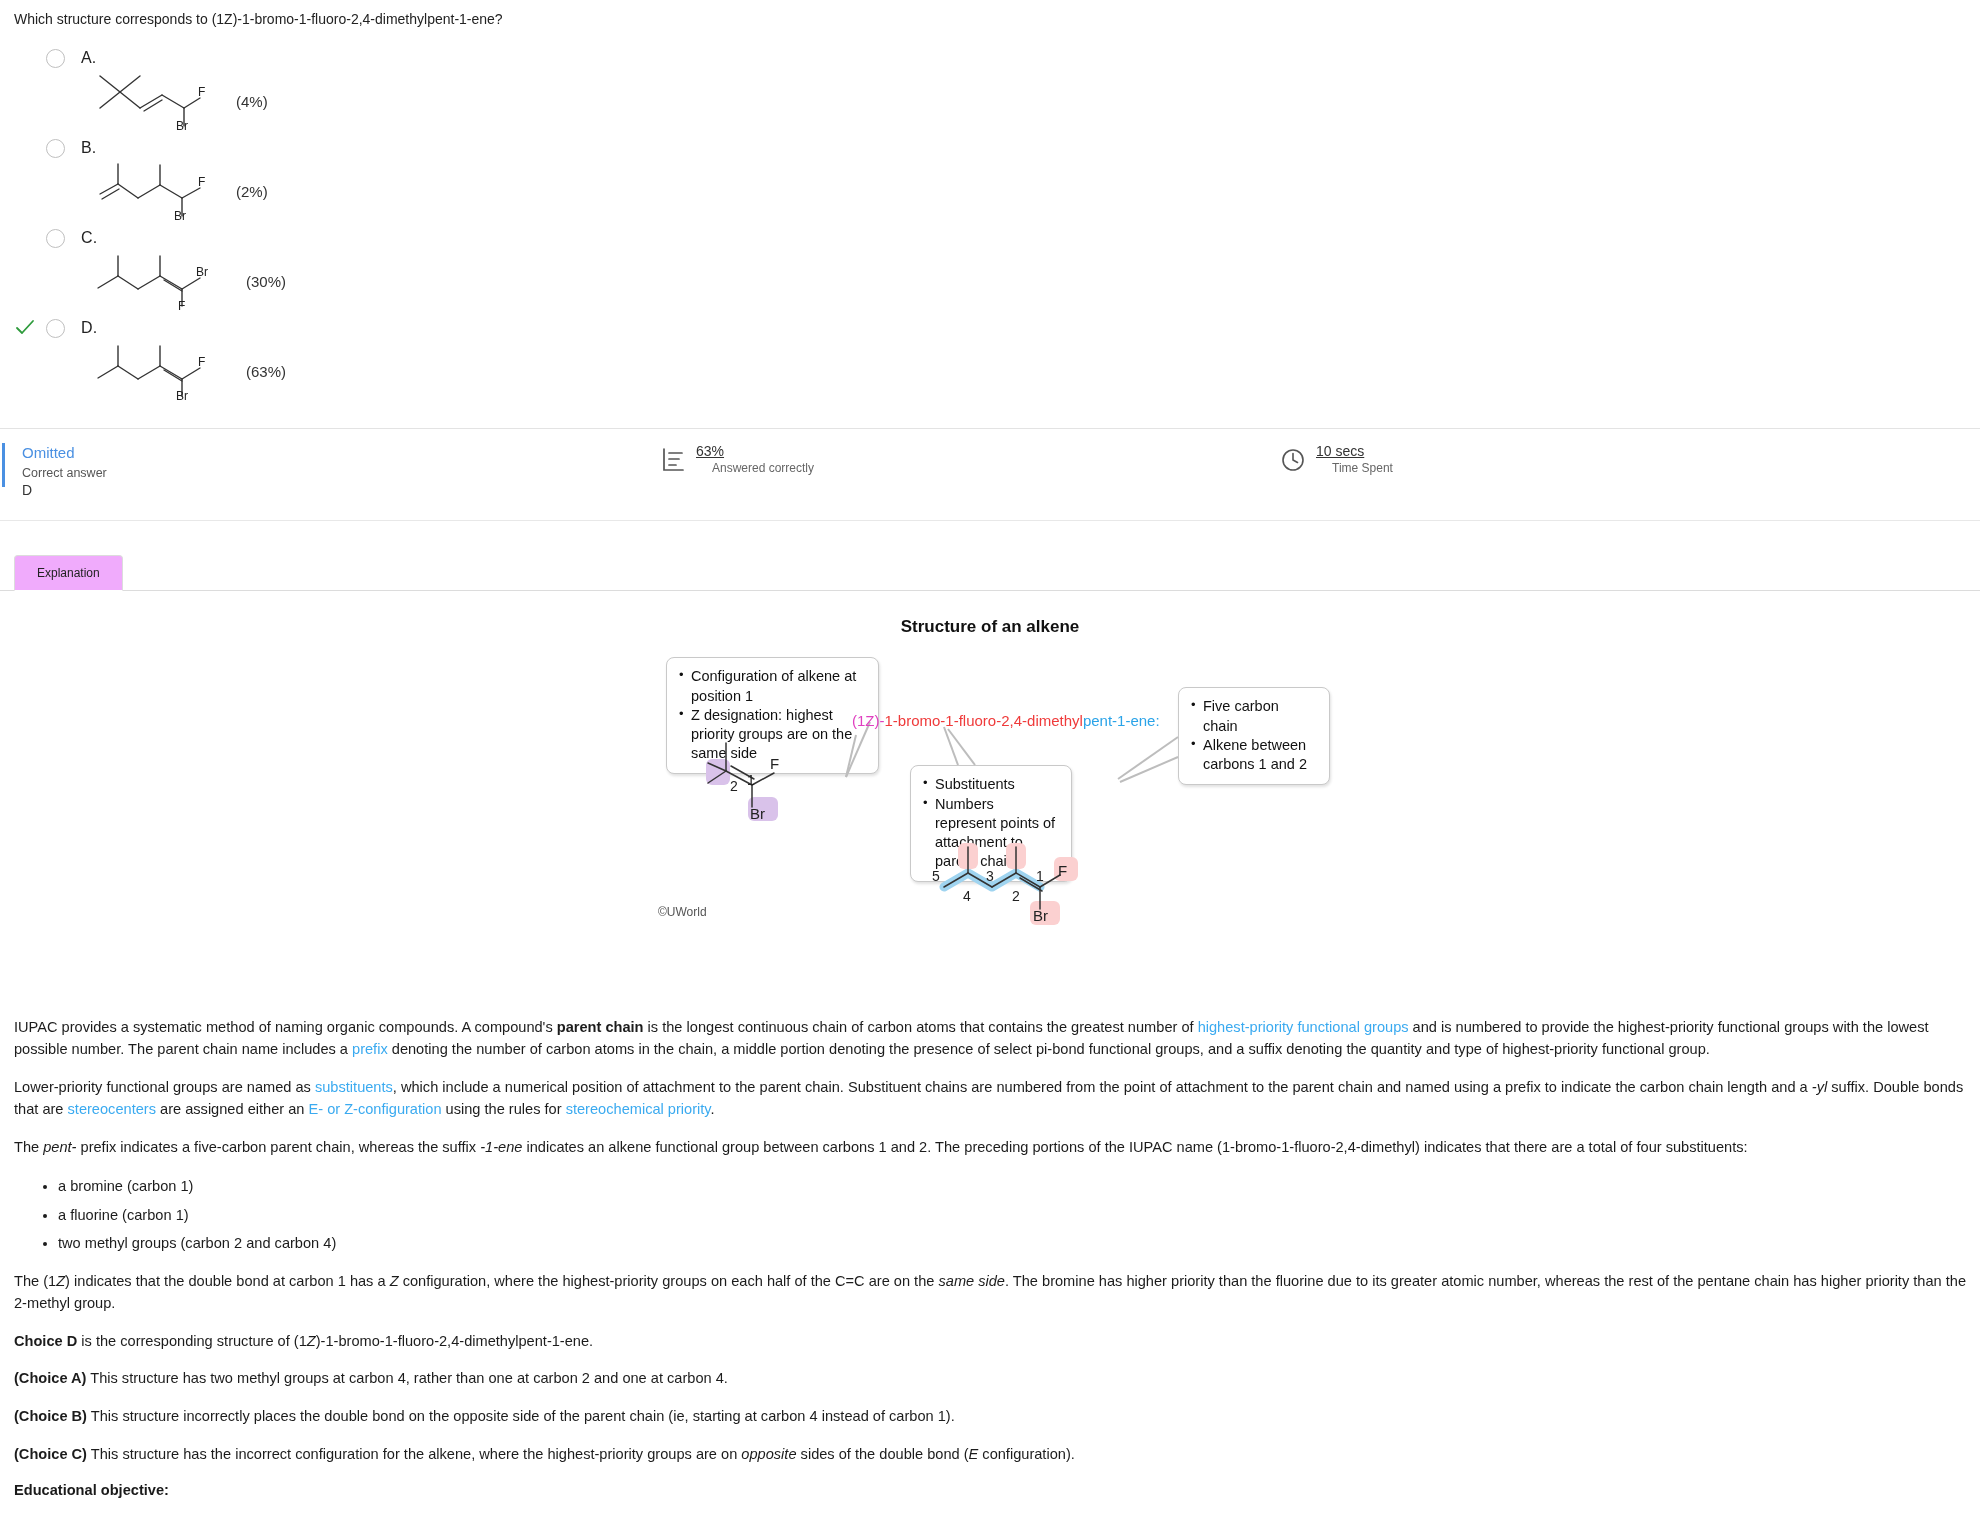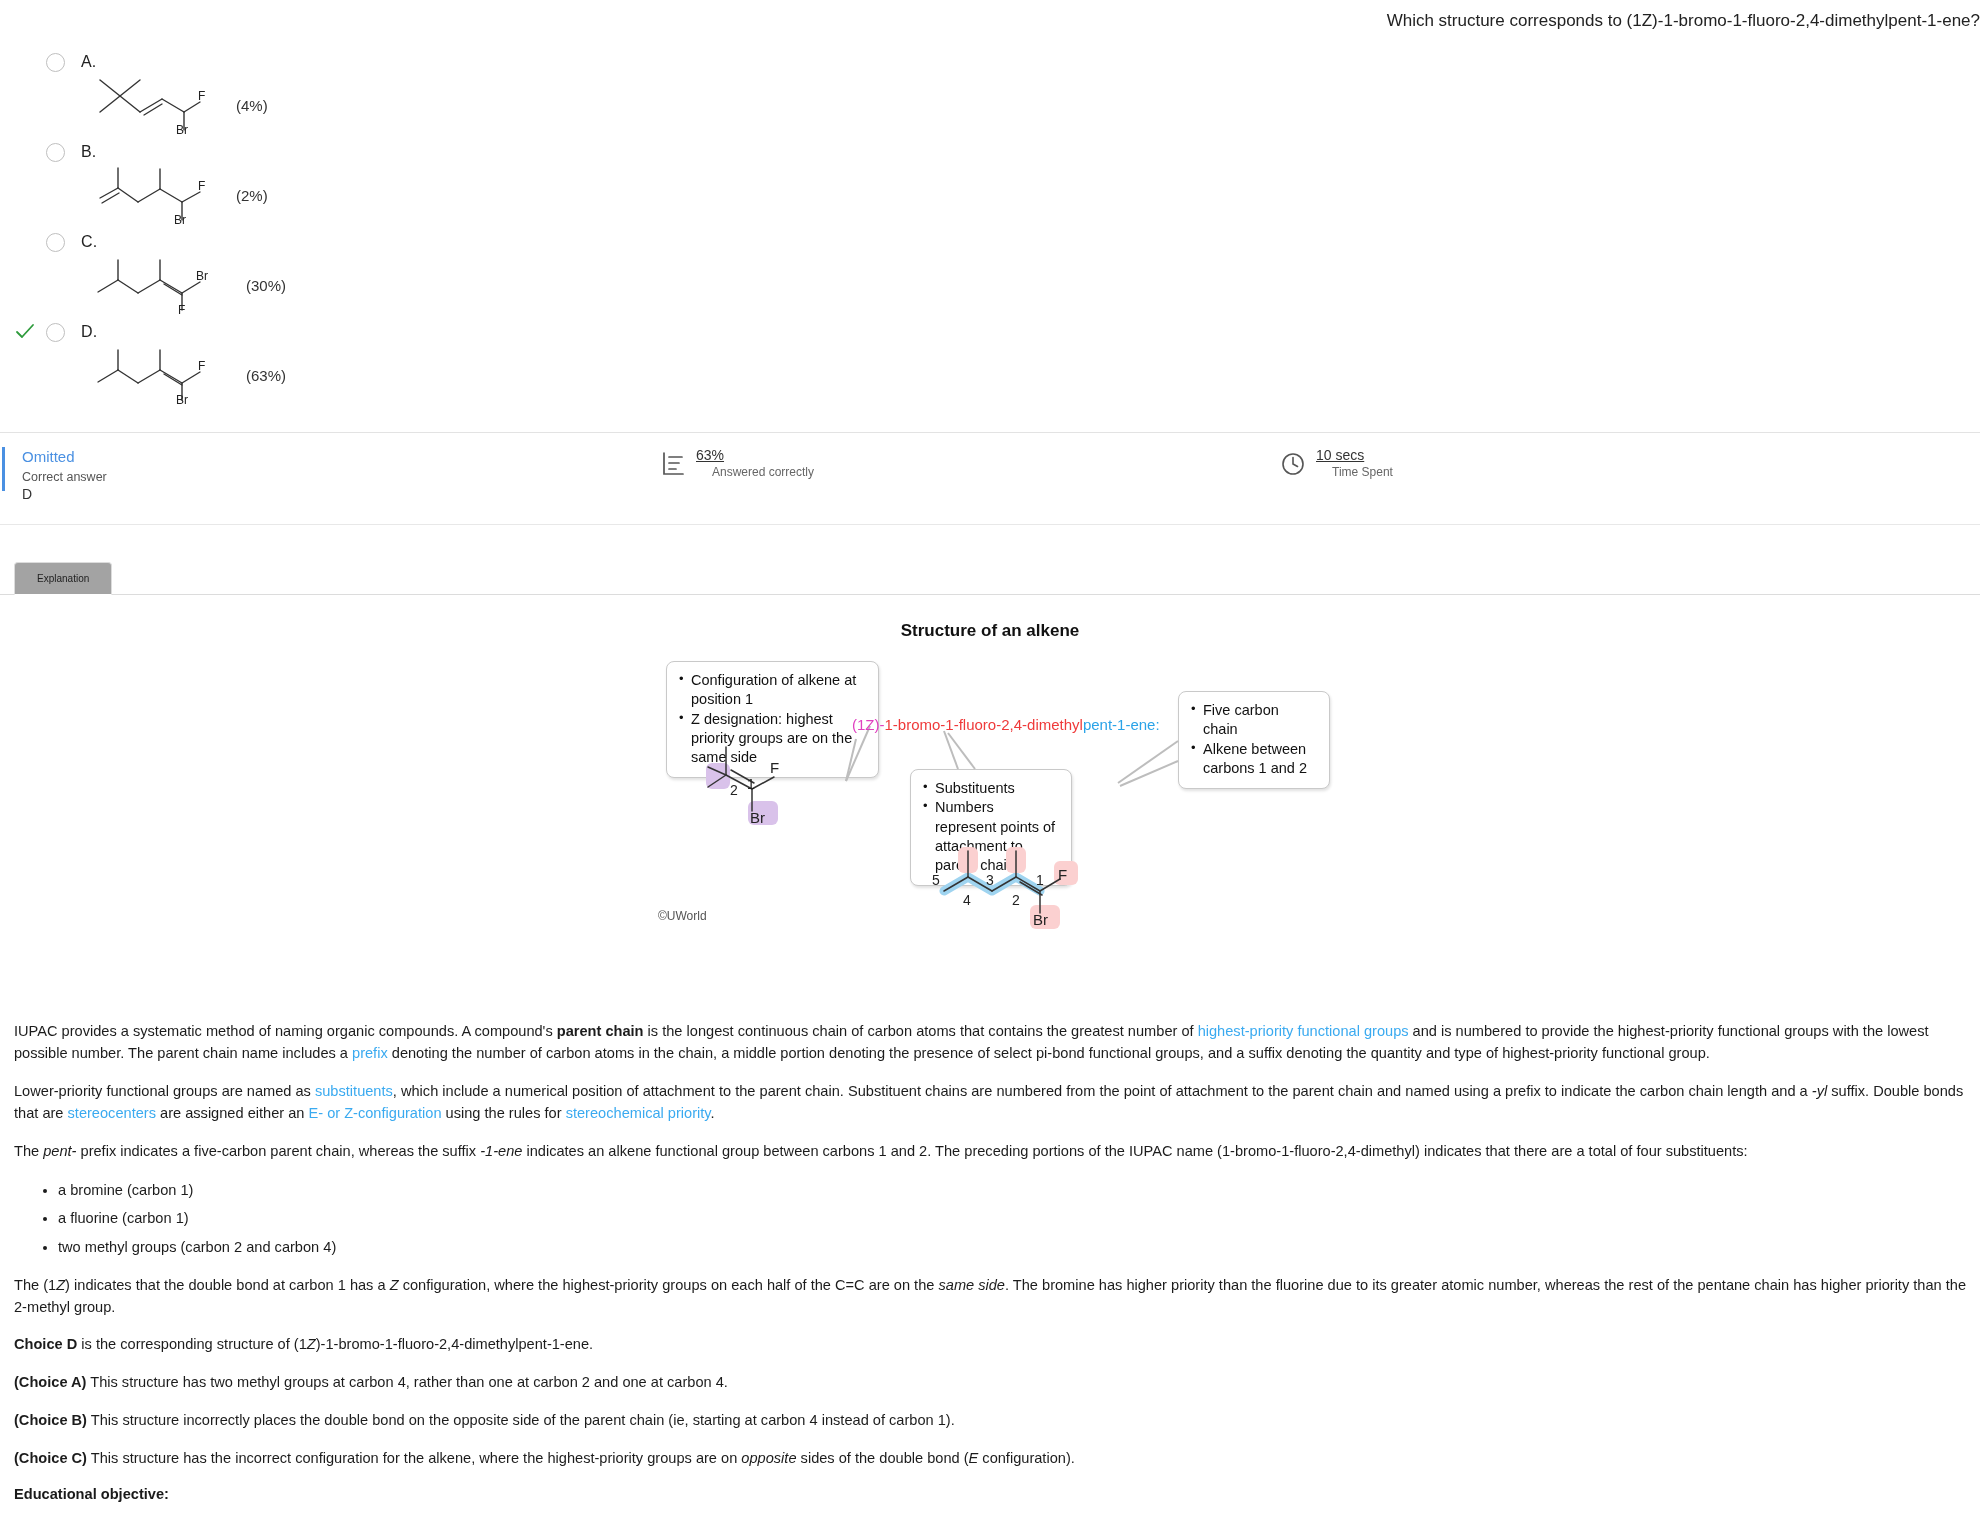--- a/index.html
+++ b/index.html
@@ -7,25 +7,24 @@
     margin: 0; padding: 0;
     width: 1980px;
     background: #ffffff;
     font-family: "Liberation Sans", sans-serif;
     color: #1a1a1a;
   }
   .page { width: 1980px; position: relative; padding: 0; }
 
   
   .stem {
-    font-size: 17px;
+    font-size: 14px;
     padding: 10px 0 0 14px;
     line-height: 1.3;
     color: #222;
-    text-align: right;
   }
 
   
   .choices { margin-top: 16px; }
   .choice-row { position: relative; min-height: 86px; padding-left: 14px; }
   .choice-head { display: flex; align-items: center; gap: 10px; height: 28px; }
   .check-slot { width: 22px; height: 22px; display: flex; align-items: center; justify-content: center; }
   .checkmark { width: 20px; height: 20px; display: block; }
   .radio {
     width: 19px; height: 19px; border-radius: 50%;
@@ -62,22 +61,22 @@
 
   
   .tabstrip { position: relative; margin-top: 28px; height: 42px; }
   .tabstrip::after {
     content: ""; position: absolute; left: 0; right: 0; bottom: 0;
     height: 1px; background: #dcdcdc;
   }
   .tab {
     position: absolute; left: 14px; bottom: 0;
     border: 1px solid #dcdcdc; border-bottom: 1px solid #fff;
-    background: #a3a3a3; border-radius: 4px 4px 0 0;
-    padding: 10px 22px; font-size: 10px; color: #222; z-index: 2;
+    background: #f0abfc; border-radius: 4px 4px 0 0;
+    padding: 10px 22px; font-size: 12px; color: #222; z-index: 2;
   }
 
   
   .figure { position: relative; height: 400px; margin-top: 26px; }
   .fig-title {
     text-align: center; font-size: 17px; font-weight: bold; color: #111;
   }
   .callout {
     position: absolute;
     background: #fff;

